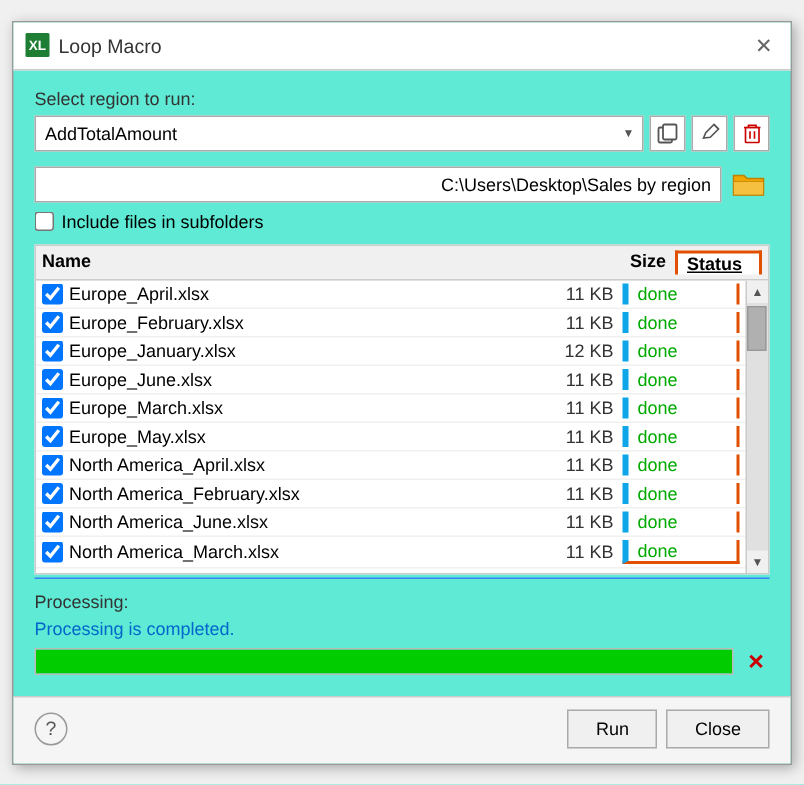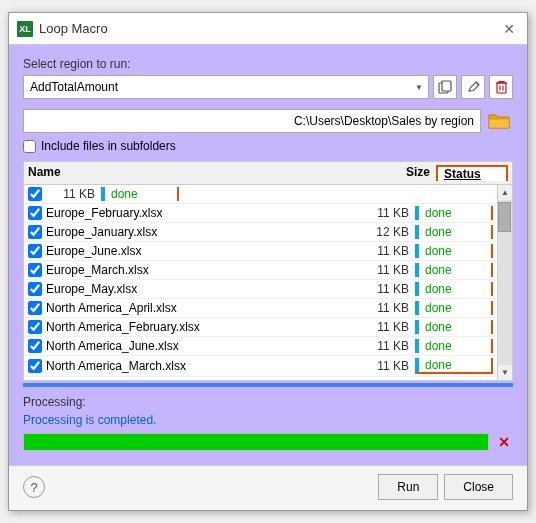--- a/index.html
+++ b/index.html
@@ -8,21 +8,21 @@
       font-size: 12px;
       background: #f0f0f0;
       display: flex;
       justify-content: center;
       align-items: center;
       width: 536px;
       height: 523px;
     }
     .window {
       width: 520px;
-      background: #c4b5fd;
+      background: #5eead4;
       border: 1px solid #999;
       box-shadow: 2px 2px 8px rgba(0,0,0,0.3);
     }
     .title-bar {
       background: #ffffff;
       border-bottom: 1px solid #ccc;
       display: flex;
       align-items: center;
       padding: 6px 8px;
       height: 32px;
@@ -145,21 +145,21 @@
       display: flex;
       border-bottom: 1px solid #ccc;
       padding: 3px 4px;
       background: #f0f0f0;
       font-weight: 600;
       font-size: 12px;
     }
     .col-name { flex: 1; }
     .col-size { width: 55px; text-align: right; padding-right: 6px; }
     .col-status {
-      width: 72px;
+      width: 58px;
       padding-left: 6px;
       border: 2px solid #e05000;
       border-bottom: none;
       background: white;
       text-decoration: underline;
     }
     .file-list-scroll-inner {
       flex: 1;
     }
     .file-row {
@@ -213,21 +213,21 @@
     .scroll-thumb {
       width: 13px;
       height: 30px;
       background: #b0b0b0;
       border: 1px solid #999;
       position: absolute;
       top: 2px;
       left: 0;
     }
     .status-bottom {
-      border-top: 4px solid #3b82f6;
+      border-top: 1px solid #3b82f6;
       padding-top: 8px;
       margin-bottom: 4px;
     }
     .processing-label {
       font-size: 12px;
       color: #333;
       margin-bottom: 4px;
     }
     .processing-complete {
       font-size: 12px;
@@ -352,20 +352,21 @@
       <div class="file-list-header">
         <span class="col-name">Name</span>
         <span class="col-size">Size</span>
         <span class="col-status" style="font-weight:600;">Status</span>
       </div>
       <div style="display:flex;flex:1;overflow:hidden;">
         <div class="file-list-scroll-inner">
 
         <div class="file-row">
               <input type="checkbox" class="file-check" checked="" style="">
+              <span class="file-name">Europe_April.xlsx</span>
               <span class="file-size">11 KB</span>
               <span class="file-status">done</span>
             </div>
             <div class="file-row">
               <input type="checkbox" class="file-check" checked="" style="">
               <span class="file-name">Europe_February.xlsx</span>
               <span class="file-size">11 KB</span>
               <span class="file-status">done</span>
             </div>
             <div class="file-row">

